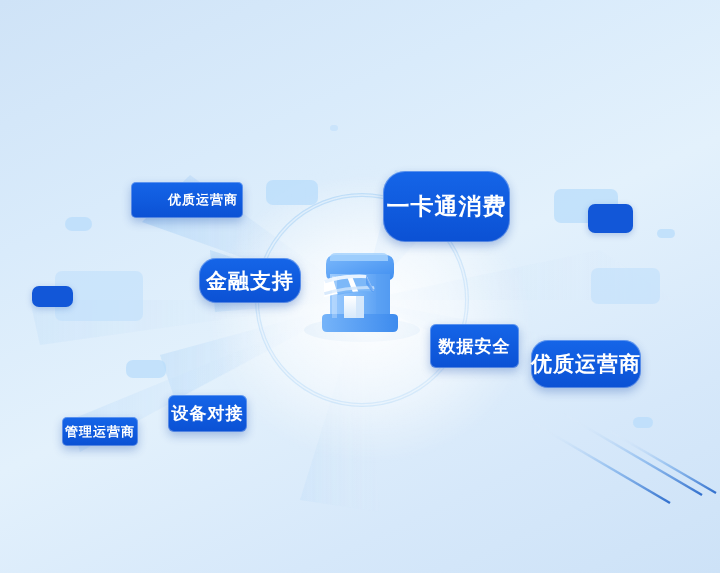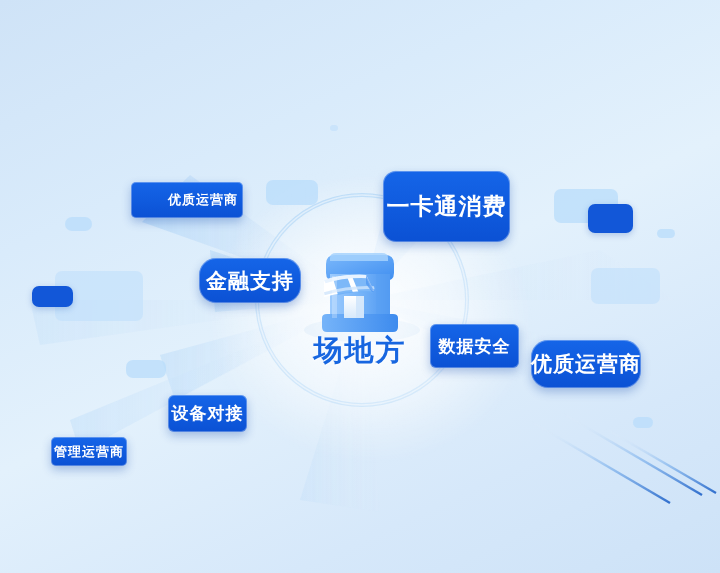--- a/index.html
+++ b/index.html
@@ -30,21 +30,21 @@
     background:linear-gradient(180deg,#1565e8 0%,#0b51d4 100%);
     color:#fff;font-weight:bold;letter-spacing:1px;
     display:flex;align-items:center;justify-content:center;
     border-radius:6px;
     box-shadow:0 4px 10px rgba(17,70,170,.30), inset 0 0 0 1px rgba(255,255,255,.30);
     white-space:nowrap;
   }
   .tag.t-sm{font-size:13px;border-radius:5px;}
   .tag.t-md{font-size:17px;margin-top:36px;}
   .tag.t-lg{font-size:21px;border-radius:17px;}
-  .tag.t-xl{font-size:23px;border-radius:13px;}
+  .tag.t-xl{font-size:23px;border-radius:22px;}
   
   .store-wrap{position:absolute;left:300px;top:240px;width:120px;height:105px;}
   .center-label{
     position:absolute;left:280px;top:331px;width:160px;text-align:center;
     font-size:29px;font-weight:bold;color:#1766e0;letter-spacing:2px;
     text-shadow:0 1px 2px rgba(255,255,255,.9);
   }
   .streaks{position:absolute;right:0;bottom:60px;width:200px;height:110px;}
 </style>
 </head>
@@ -145,30 +145,29 @@
         <path d="M66,35 l8,16 l-2,1 l-6,-8 z" fill="#4f97f2" opacity="0.75"></path>
       </g>
 
       <path d="M44,56 h20 v22 h-20 z" fill="url(#doorg)"></path>
       <path d="M56,56 h8 v22 h-8 z" fill="#cfe4fa" opacity="0.85"></path>
 
       <path d="M32,36 h5 v42 h-5 z" fill="#ffffff" opacity="0.25"></path>
     </svg>
   </div>
 
-  <div class="center-label">场地方</div>
 
   <div id="tag-layer">
       <div class="tag t-sm" style="left: 131px; top: 182px; width: 80px; height: 36px; padding-left: 32px;">优质运营商</div>
       <div class="tag t-lg" style="left: 199px; top: 258px; width: 102px; height: 45px;">金融支持</div>
       <div class="tag t-xl" style="left: 383px; top: 171px; width: 127px; height: 71px;">一卡通消费</div>
       <div class="tag t-md" style="left: 430px; top: 288px; width: 89px; height: 44px;">数据安全</div>
       <div class="tag t-lg" style="left: 531px; top: 340px; width: 110px; height: 48px;">优质运营商</div>
       <div class="tag t-md" style="left: 168px; top: 359px; width: 79px; height: 37px;">设备对接</div>
-      <div class="tag t-sm" style="left: 51px; top: 417px; width: 76px; height: 29px; margin-top: 20px;">管理运营商</div>
+      <div class="tag t-sm" style="left: 62px; top: 417px; width: 76px; height: 29px;">管理运营商</div>
     </div>
 
   <svg class="streaks" viewBox="0 0 200 110">
     <defs>
       <linearGradient id="stk" x1="0" y1="0" x2="1" y2="1">
         <stop offset="0%" stop-color="#ffffff" stop-opacity="0"></stop>
         <stop offset="55%" stop-color="#6fa9ea" stop-opacity="0.55"></stop>
         <stop offset="100%" stop-color="#1f62c8" stop-opacity="0.9"></stop>
       </linearGradient>
     </defs>

